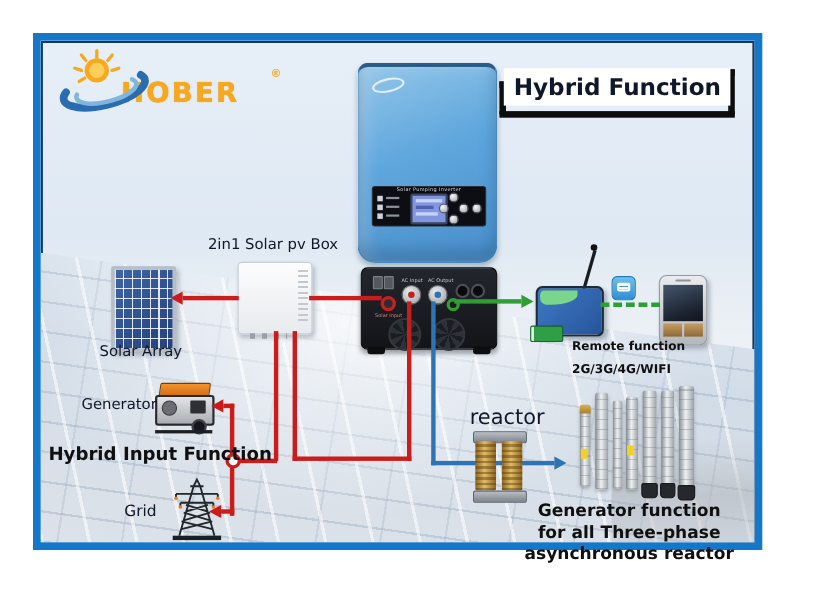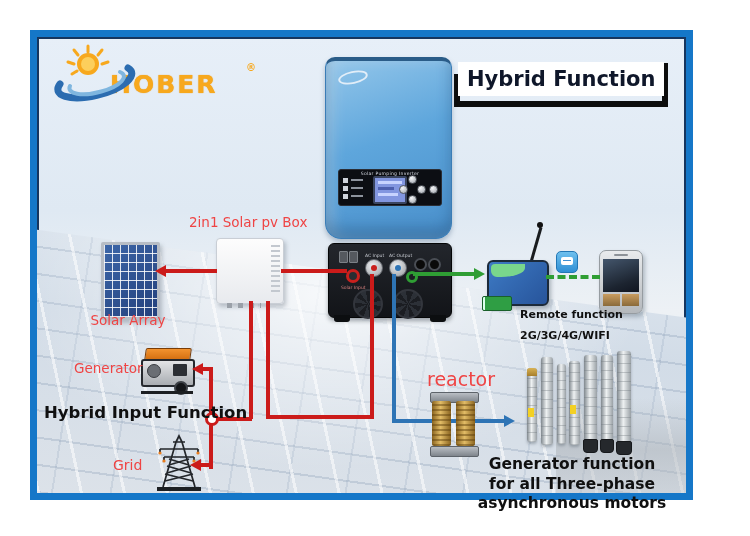--- a/index.html
+++ b/index.html
@@ -159,21 +159,21 @@
   .wire.blue{background:#2e74b5;} .wire.green{background:#2f9e34;}
   .arr{position:absolute;width:0;height:0;z-index:7;}
   .arr.left{border-top:6px solid transparent;border-bottom:6px solid transparent;border-right:11px solid #cb1b1a;}
   .arr.right{border-top:6px solid transparent;border-bottom:6px solid transparent;border-left:11px solid #cb1b1a;}
   .arr.right.blue{border-left-color:#2e74b5;background:none;}
   .arr.right.green{border-left-color:#2f9e34;background:none;}
   .junction{position:absolute;left:205px;top:412px;width:8px;height:8px;border:3px solid #cb1b1a;
             border-radius:50%;background:#fff;z-index:7;}
   .gdash{position:absolute;left:546px;top:275px;width:54px;height:0;border-top:4px dashed #2f9e34;z-index:6;}
   
-  .lbl{position:absolute;color:#ef4444;z-index:8;}
+  .lbl{position:absolute;color:#0f172a;z-index:8;}
   .lbl.strong{color:#101010;font-weight:bold;}
   .pv-lbl{left:189px;top:214px;font-size:13.5px;}
   .solar-lbl{left:88px;top:312px;width:80px;text-align:center;font-size:13.5px;}
   .gen-lbl{left:74px;top:360px;font-size:13.5px;}
   .hif-lbl{left:44px;top:403px;font-size:16.5px;}
   .grid-lbl{left:113px;top:457px;font-size:14px;}
   .reactor-lbl{left:427px;top:368px;font-size:19px;}
   .remote-lbl{left:520px;top:304px;font-size:11px;line-height:21px;}
   .motors-lbl{left:430px;top:455px;width:284px;text-align:center;font-size:15.5px;line-height:19.5px;}
   .grid-svg,.logo-svg{position:absolute;z-index:6;}
@@ -312,21 +312,21 @@
       <div class="pfoot"></div>
     </div>
   <div class="pump p6">
       <div class="pfoot"></div>
     </div>
   <div class="pump p7">
       <div class="pfoot"></div>
     </div>
   <div class="lbl strong motors-lbl">
     <div>Generator function</div>
-    <div>for all Three-phase asynchronous motors</div>
+    <div>for all Three-phase asynchronous reactor</div>
   </div>
 
   <div class="antenna"></div>
   <div class="antenna-tip"></div>
   <div class="rtu"></div>
   <div class="msg-icon"></div>
   <div class="phone">
     <div class="scr"></div>
     <div class="th1"></div>
     <div class="th2"></div>

